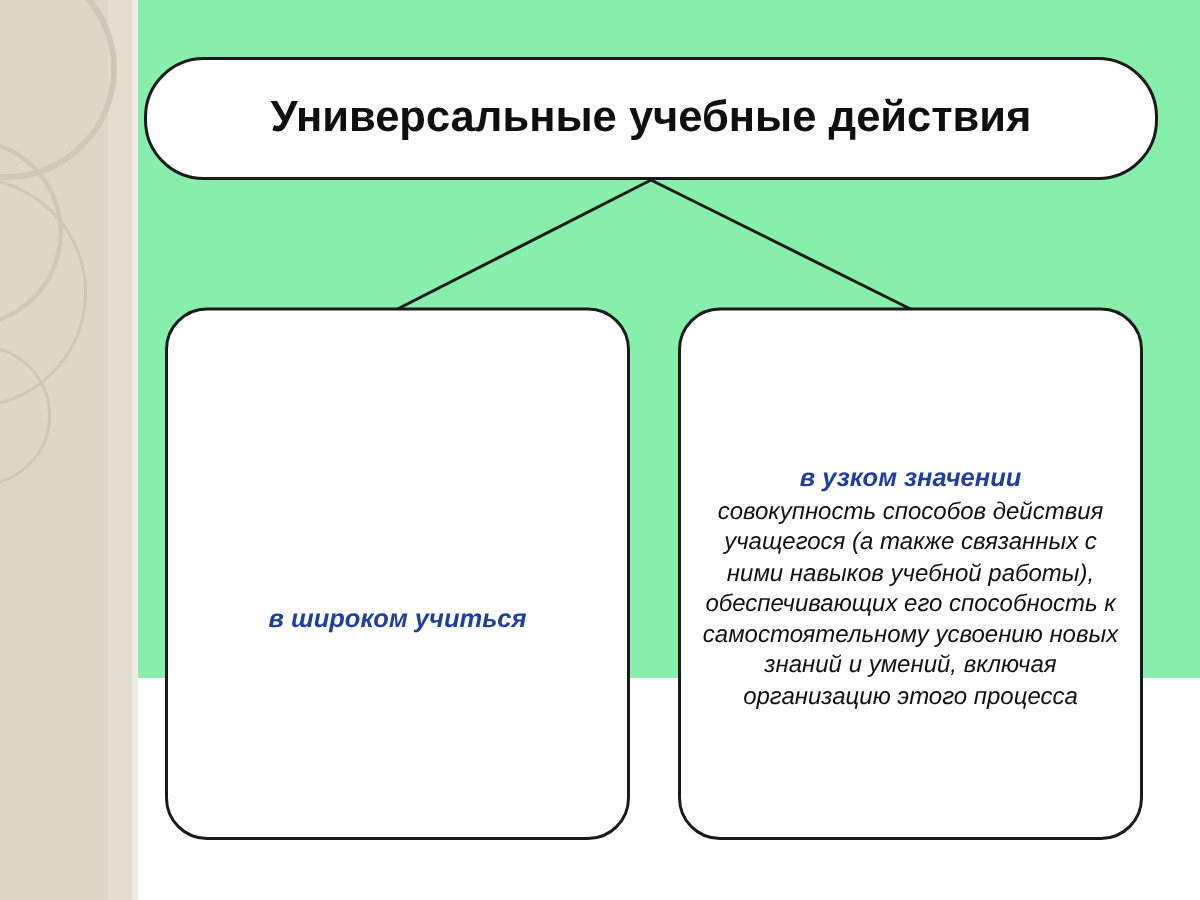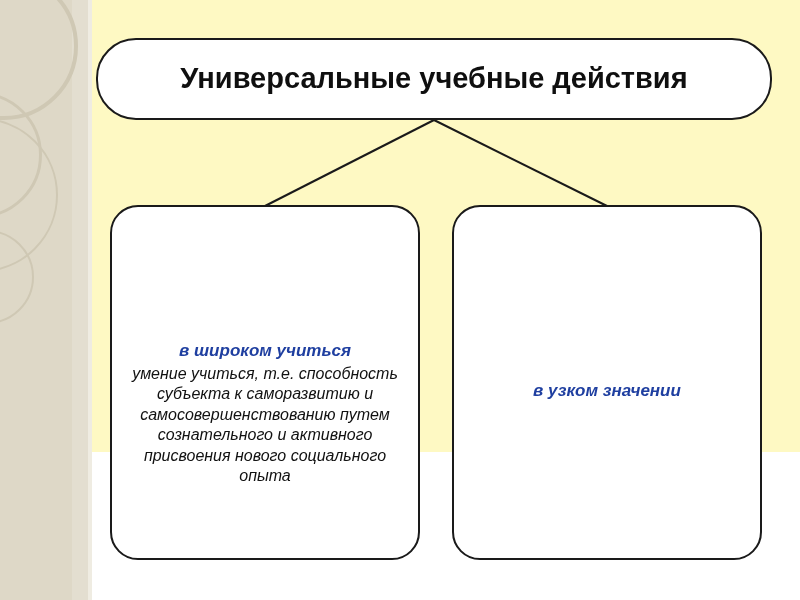--- a/index.html
+++ b/index.html
@@ -10,21 +10,21 @@
     width: 800px;
     height: 600px;
     overflow: hidden;
     background: #ffffff;
     font-family: "Liberation Sans", sans-serif;
   }
   .slide {
     position: relative;
     width: 800px;
     height: 452px;
-    background: #fef9c3;
+    background: #86efac;
   }
   
   .left-band {
     position: absolute;
     left: 0;
     top: 0;
     width: 92px;
     height: 600px;
     background: #e3ded0;
     overflow: hidden;
@@ -170,23 +170,23 @@
     <line x1="434" y1="120" x2="607" y2="206" stroke="#1a1a1a" stroke-width="2"></line>
   </svg>
 
   <div class="box title-box">
     <div class="title-text">Универсальные учебные действия</div>
   </div>
 
   <div class="box left-box">
     <div class="box-content">
       <div class="heading">в широком учиться</div>
-      <div class="body-text">умение учиться, т.е. способность субъекта к саморазвитию и самосовершенствованию путем сознательного и активного присвоения нового социального опыта</div>
     </div>
   </div>
 
   <div class="box right-box">
     <div class="box-content">
       <div class="heading">в узком значении</div>
+      <div class="body-text">совокупность способов действия учащегося (а также связанных с ними навыков учебной работы), обеспечивающих его способность к самостоятельному усвоению новых знаний и умений, включая организацию этого процесса</div>
     </div>
   </div>
 
 </div>
 
 </body></html>

